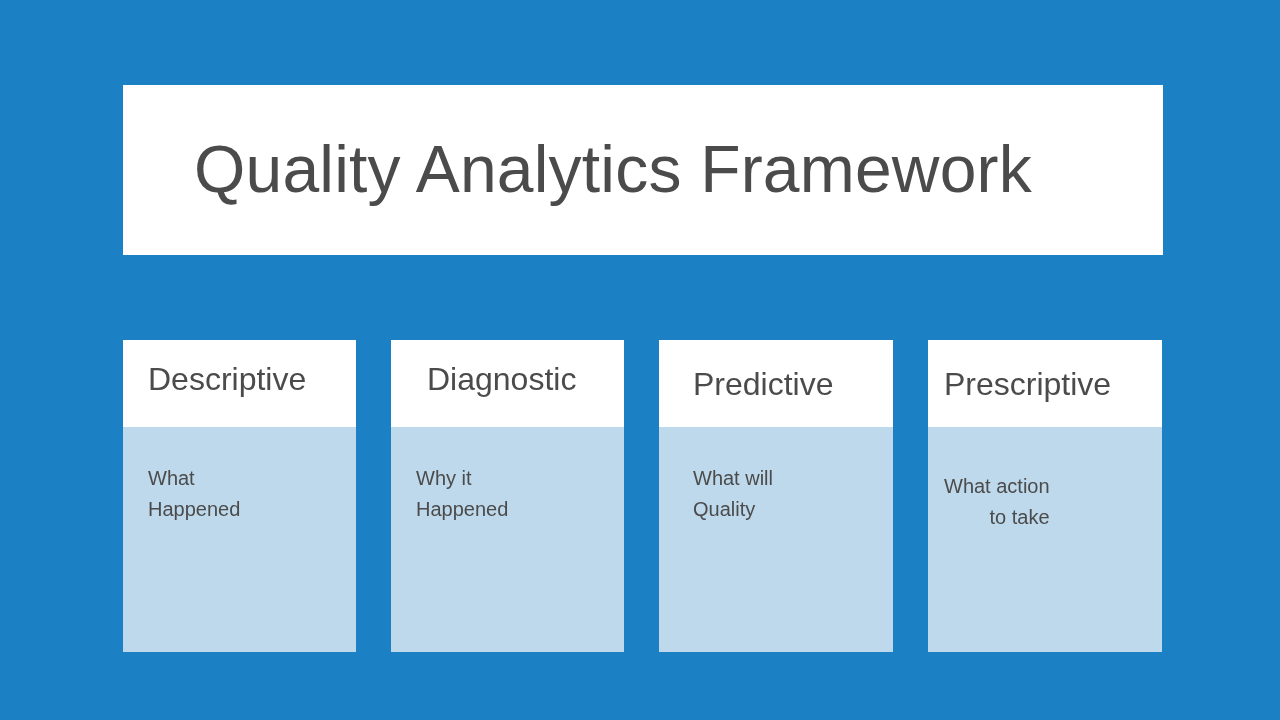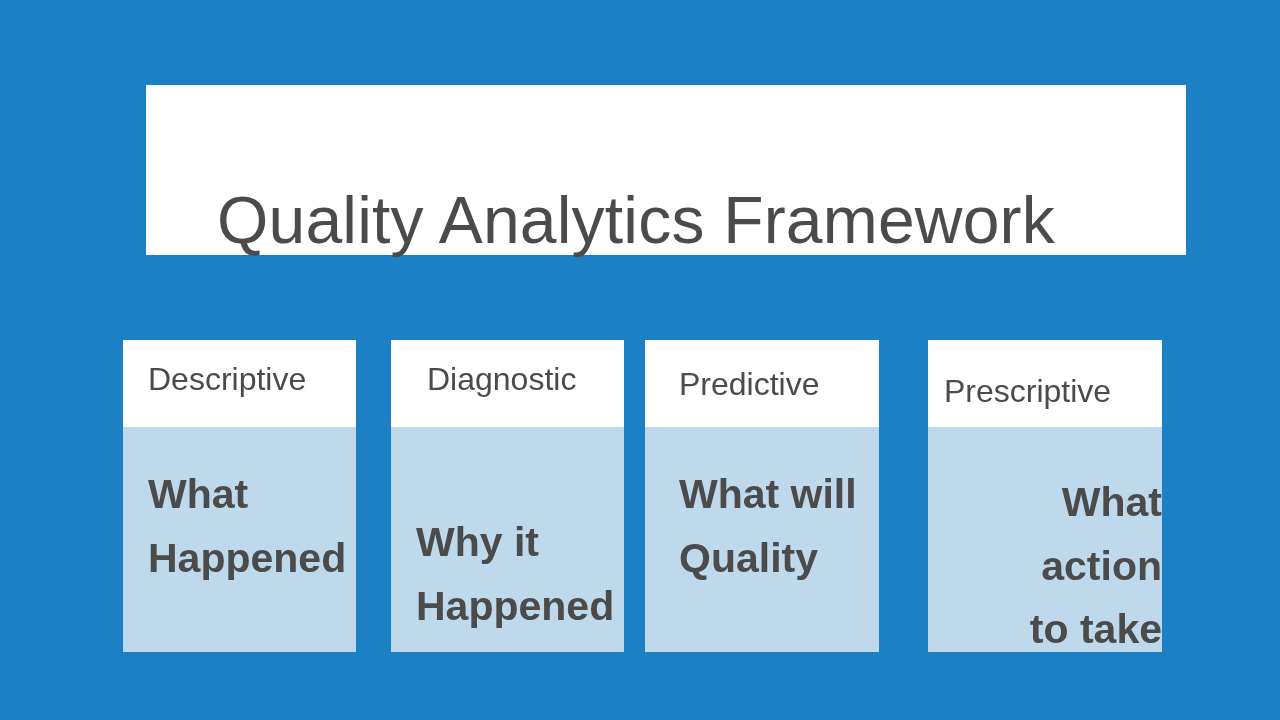--- a/index.html
+++ b/index.html
@@ -24,22 +24,21 @@
 
   
   #title-banner {
     position: absolute;
     left: 123px;
     top: 85px;
     width: 1040px;
     height: 170px;
     background: #ffffff;
     display: flex;
-    align-items: flex-end;
-    margin-left: 23px;
+    align-items: center;
   }
   #title-text {
     margin-left: 71px;
     font-size: 66px;
     font-weight: 400;
     line-height: 1.05;
     color: #4b4b4b;
     letter-spacing: 0.2px;
     white-space: nowrap;
   }
@@ -87,45 +86,45 @@
     left: 0;
     top: 87px;
     width: 100%;
     bottom: 0;
     background: #bed9ec;
     overflow: hidden;
   }
 
   .card-text {
     position: absolute;
-    font-size: 41px;
-    font-weight: 700;
+    font-size: 20px;
+    font-weight: 400;
     line-height: 1.55;
     color: #4b4b4b;
     white-space: pre-line;
   }
 
   
   #card-descriptive { left: 123px; width: 233px; }
   #card-descriptive .card-title { left: 25px; top: 22px; }
   #card-descriptive .card-text  { left: 25px; top: 36px; }
 
   
   #card-diagnostic { left: 391px; width: 233px; }
   #card-diagnostic .card-title { left: 30px; top: 22px; margin-left: 6px; }
-  #card-diagnostic .card-text  { left: 25px; top: 36px; margin-top: 48px; }
+  #card-diagnostic .card-text  { left: 25px; top: 36px; }
 
   
-  #card-predictive { left: 645px; width: 234px; }
+  #card-predictive { left: 659px; width: 234px; }
   #card-predictive .card-title { left: 34px; top: 27px; }
   #card-predictive .card-text  { left: 34px; top: 36px; }
 
   
   #card-prescriptive { left: 928px; width: 234px; }
-  #card-prescriptive .card-title { left: 16px; top: 27px; margin-top: 7px; }
+  #card-prescriptive .card-title { left: 16px; top: 27px; }
   #card-prescriptive .card-text  { left: 16px; top: 44px; text-align: right; }
 </style>
 </head>
 <body>
 
 <div id="slide">
 
   <div id="title-banner">
     <div id="title-text">Quality Analytics Framework</div>
   </div>

